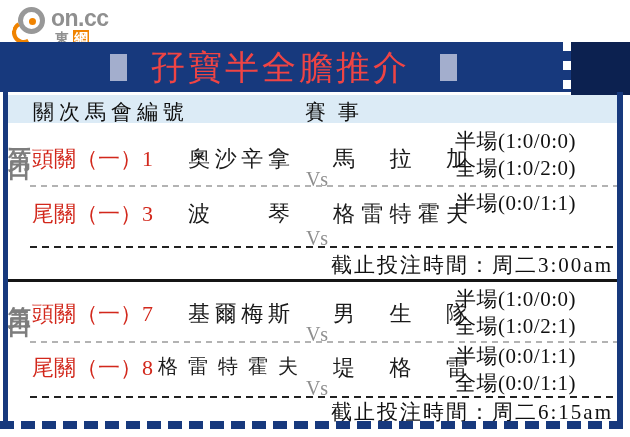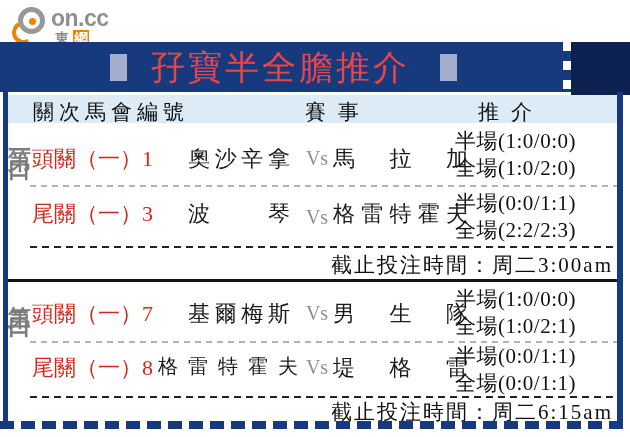--- a/index.html
+++ b/index.html
@@ -43,21 +43,21 @@
   .grp{position:absolute;left:7px;width:26px;writing-mode:vertical-rl;text-orientation:upright;
     font-family:"Liberation Sans",sans-serif;font-weight:bold;font-size:23px;color:#7d7d7d;
     letter-spacing:7px;line-height:26px;}
   .g1{top:130px;} .g2{top:287px;}
   
   .row-label{position:absolute;left:32px;font-size:22px;color:#d2281c;white-space:nowrap;}
   .team{position:absolute;font-size:22px;color:#1a1a1a;text-align:justify;text-align-last:justify;}
   .home{left:188px;width:102px;}
   .away{left:333px;width:135px;}
   .home.condensed{left:158px;width:140px;font-size:20px;}
-  .vs{position:absolute;left:298px;width:38px;text-align:center;color:#8f8f8f;font-size:20px;}
+  .vs{position:absolute;left:298px;width:38px;text-align:center;color:#8f8f8f;font-size:20px;margin-top:21px;}
   .tips{position:absolute;left:455px;font-size:21px;line-height:27px;color:#101010;
     white-space:nowrap;letter-spacing:0.5px;}
   .t1 .main{top:144px;} .t1 .vs{top:147px;} .t1.tips{top:128px;}
   .t2 .main{top:199px;} .t2 .vs{top:206px;} .t2.tips{top:190px;}
   .t3 .main{top:299px;} .t3 .vs{top:302px;} .t3.tips{top:286px;}
   .t4 .main{top:353px;text-align:center;} .t4 .vs{top:356px;} .t4.tips{top:343px;}
   .main{position:absolute;}
   
   .sep-gray{position:absolute;left:30px;width:587px;height:2px;
     background:repeating-linear-gradient(90deg,#b3b3b3 0 6px,rgba(0,0,0,0) 6px 11px);}
@@ -87,21 +87,20 @@
   <div class="main-title">孖寶半全膽推介</div>
   <div class="deco-sq sq2"></div>
   <div class="title-dashes"></div>
   <div class="dark-block"></div>
 
   <div class="col-head-bg"></div>
   <div class="border-left"></div>
   <div class="border-right"></div>
   <div class="col-h h-round">關次馬會編號</div>
   <div class="col-h h-match">賽事</div>
-  <div class="col-h h-tips">推介</div>
 
   <div class="grp g1">第一口</div>
   <div class="grp g2">第二口</div>
 
   <div class="t1">
     <div class="main row-label">頭關（一）1</div>
     <div class="main team home">奧沙辛拿</div>
     <div class="vs">Vs</div>
     <div class="main team away">馬拉加</div>
   </div>
@@ -112,21 +111,20 @@
   <div class="sep-gray" style="top:185px;"></div>
 
   <div class="t2">
     <div class="main row-label">尾關（一）3</div>
     <div class="main team home">波琴</div>
     <div class="vs">Vs</div>
     <div class="main team away">格雷特霍夫</div>
   </div>
   <div class="tips t2">
     <div>半場(0:0/1:1)</div>
-    <div>全場(2:2/2:3)</div>
   </div>
   <div class="sep-black" style="top:246px;"></div>
 
   <div class="deadline" style="top:251px;">截止投注時間：周二3:00am</div>
   <div class="sep-solid" style="top:279px;"></div>
 
   <div class="t3">
     <div class="main row-label">頭關（一）7</div>
     <div class="main team home">基爾梅斯</div>
     <div class="vs">Vs</div>

